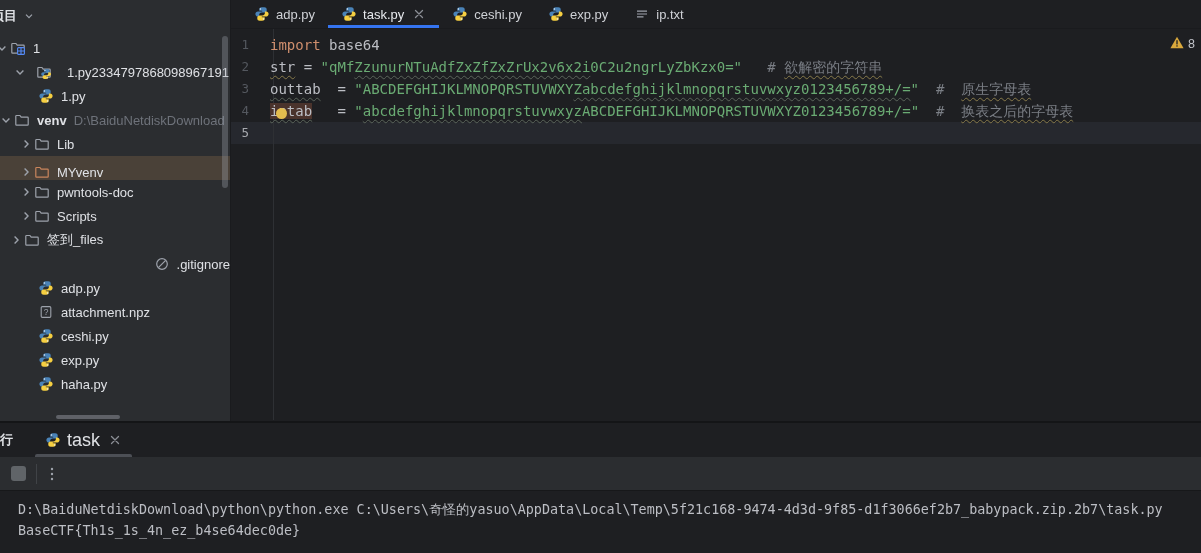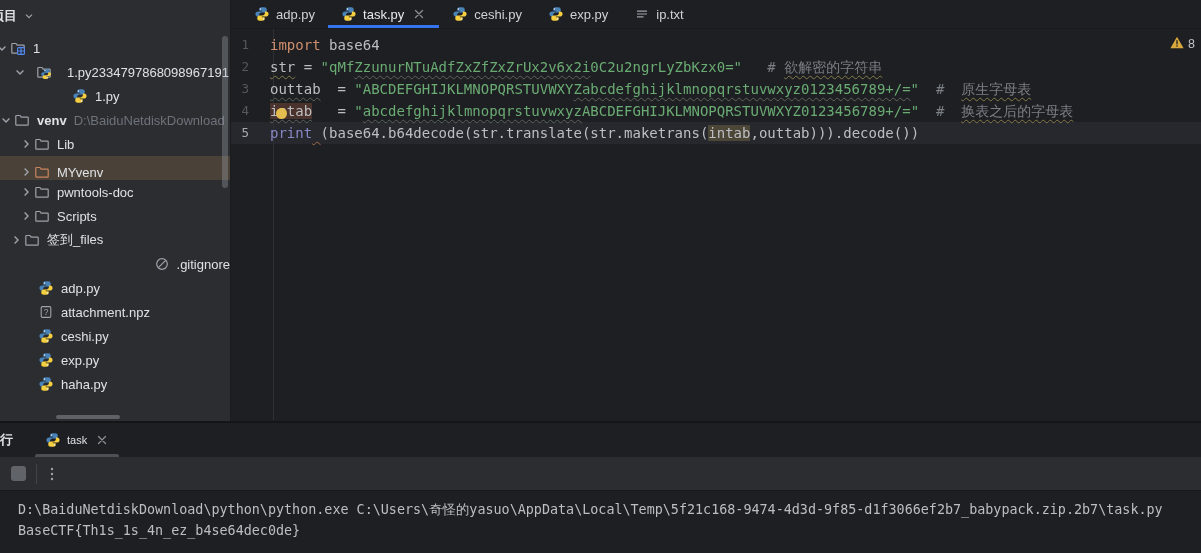--- a/index.html
+++ b/index.html
@@ -62,21 +62,21 @@
   .bulb { position:absolute; left:6px; top:5px; width:11px; height:11px; border-radius:50%; background:#e5bd4e; }
   .inspect { position:absolute; top:7px; right:6px; display:flex; align-items:center; gap:4px;
              font-size:12.5px; color:#c2c4ca; }
 
   
   .bottom { position:absolute; left:0; top:421px; width:1201px; height:132px;
             background:#1e1f22; border-top:2px solid #141517; }
   .bp-header { position:relative; height:34px; display:flex; align-items:center; overflow:hidden; }
   .bp-title { margin-left:-13px; font-size:13px; font-weight:700; color:#dfe1e5; white-space:nowrap; }
   .bp-tab { position:relative; margin-left:22px; height:34px; display:flex; align-items:center;
-            padding:0 10px; font-size:11px; color:#dfe1e5; }
+            padding:0 10px; font-size:18px; color:#dfe1e5; }
   .bp-tab .ficon { width:16px; height:16px; margin-right:6px; display:flex; }
   .bp-tab .close { margin-left:8px; display:flex; }
   .bp-tab::after { content:""; position:absolute; left:0; right:0; bottom:0; height:3px;
                    background:#4c4f55; border-radius:2px 2px 0 0; }
   .bp-toolbar { height:34px; background:#2b2d30; display:flex; align-items:center;
                 border-bottom:1px solid #17181a; }
   .stop { width:15px; height:15px; border-radius:3px; background:#606468; margin-left:11px; }
   .tb-div { width:1px; height:20px; background:#404347; margin-left:10px; }
   .kebab { margin-left:8px; display:flex; }
   .bp-console { padding:8px 0 0 18px; font-family:"DejaVu Sans Mono",monospace;
@@ -124,21 +124,21 @@
               <g transform="translate(4.2,4.2) scale(0.74)">
                 <path fill="#4a83b8" d="M7.9 1.3c-1.7 0-2.6.8-2.6 2v1.5h2.9v.6H4c-1.5 0-2.6 1.1-2.6 2.6s1 2.6 2.5 2.6h1.2V9c0-1.4 1.2-2.4 2.6-2.4h2.9c1.2 0 2.1-1 2.1-2.1V3.3c0-1.2-1-2-2.4-2z"></path>
                 <circle cx="6.4" cy="3" r=".75" fill="#e8edf2"></circle>
                 <path fill="#f6cf41" d="M8.1 14.7c1.7 0 2.6-.8 2.6-2v-1.5H7.8v-.6H12c1.5 0 2.6-1.1 2.6-2.6s-1-2.6-2.5-2.6h-1.2V7c0 1.4-1.2 2.4-2.6 2.4H5.4c-1.2 0-2.1 1-2.1 2.1v1.2c0 1.2 1 2 2.4 2z"></path>
                 <circle cx="9.6" cy="13" r=".75" fill="#e8edf2"></circle>
               </g>
             </svg>
           </span>
           <span class="lbl">1.py2334797868098967191</span>
         </div>
-        <div class="row" style="padding-left: 72px;">
+        <div class="row" style="padding-left: 38px;">
           <span class="ficon">
             <svg width="16" height="16" viewBox="0 0 16 16">
               <path fill="#4a83b8" d="M7.9 1.3c-1.7 0-2.6.8-2.6 2v1.5h2.9v.6H4c-1.5 0-2.6 1.1-2.6 2.6s1 2.6 2.5 2.6h1.2V9c0-1.4 1.2-2.4 2.6-2.4h2.9c1.2 0 2.1-1 2.1-2.1V3.3c0-1.2-1-2-2.4-2z"></path>
               <circle cx="6.4" cy="3" r=".75" fill="#e8edf2"></circle>
               <path fill="#f6cf41" d="M8.1 14.7c1.7 0 2.6-.8 2.6-2v-1.5H7.8v-.6H12c1.5 0 2.6-1.1 2.6-2.6s-1-2.6-2.5-2.6h-1.2V7c0 1.4-1.2 2.4-2.6 2.4H5.4c-1.2 0-2.1 1-2.1 2.1v1.2c0 1.2 1 2 2.4 2z"></path>
               <circle cx="9.6" cy="13" r=".75" fill="#e8edf2"></circle>
             </svg>
           </span>
           <span class="lbl">1.py</span>
         </div>
@@ -363,21 +363,20 @@
           <div class="cl">
             <span class="ln">3</span>
             <span class="code"><span class="wg">outtab</span><span>  = </span><span class="s">"ABCDEFGHIJKLMNOPQRSTUVWXY</span><span class="s wg">Zabcdefghijklmnopqrstuvwxyz0123456789+/=</span><span class="s">"</span><span>  </span><span class="c">#  </span><span class="c wo">原生字母表</span></span>
           </div>
           <div class="cl">
             <span class="ln">4</span>
             <span class="code"><span class="wg hlw dotwrap">intab<span class="bulb"></span></span><span>   = </span><span class="s">"</span><span class="s wg">abcdefghijklmnopqrstuvwxyz</span><span class="s">ABCDEFGHIJKLMNOPQRSTUVWXYZ0123456789+/="</span><span>  </span><span class="c">#  </span><span class="c wo">换表之后的字母表</span></span>
           </div>
           <div class="cl active">
             <span class="ln">5</span>
-            <span class="code"><span class="bi">print</span><span class="wo2"> </span><span>(base64.b64decode(str.translate(str.maketrans(</span><span class="hlr">intab</span><span>,outtab))).decode())</span></span>
           </div>
         </div>
       <div class="inspect">
         <span>
           <svg width="14" height="13" viewBox="0 0 14 13">
               <path d="M7 .8 13.6 12.2H.4z" fill="#D9A83C"></path>
               <rect x="6.35" y="4.2" width="1.3" height="4.2" fill="#1e1f22"></rect>
               <rect x="6.35" y="9.3" width="1.3" height="1.3" fill="#1e1f22"></rect>
             </svg>
         </span>

